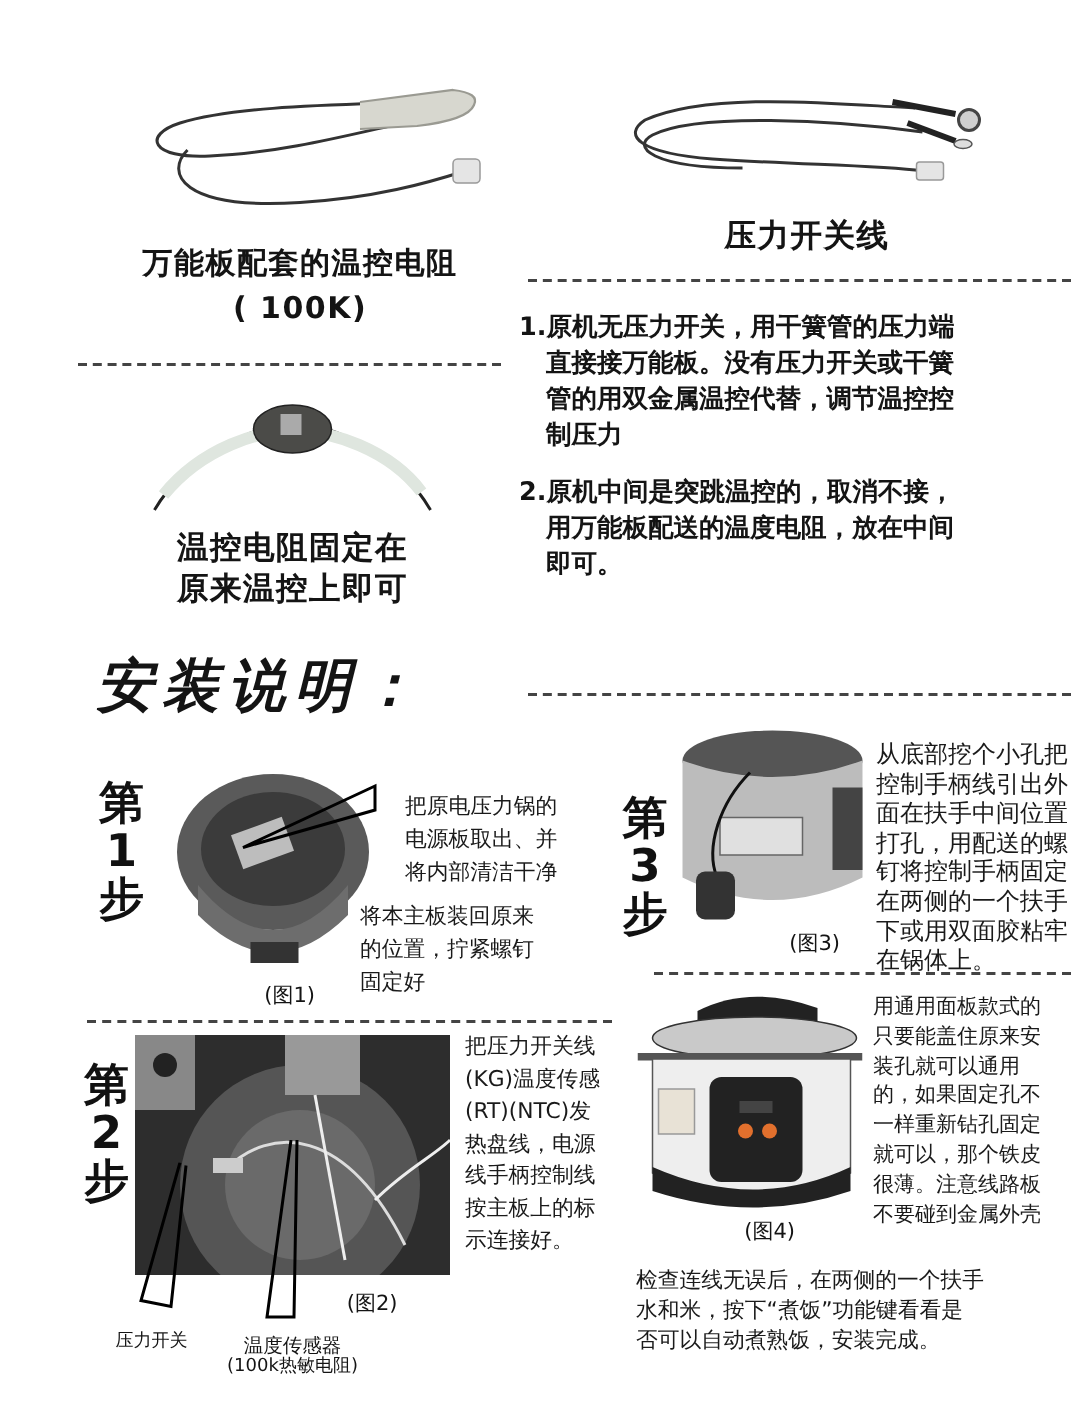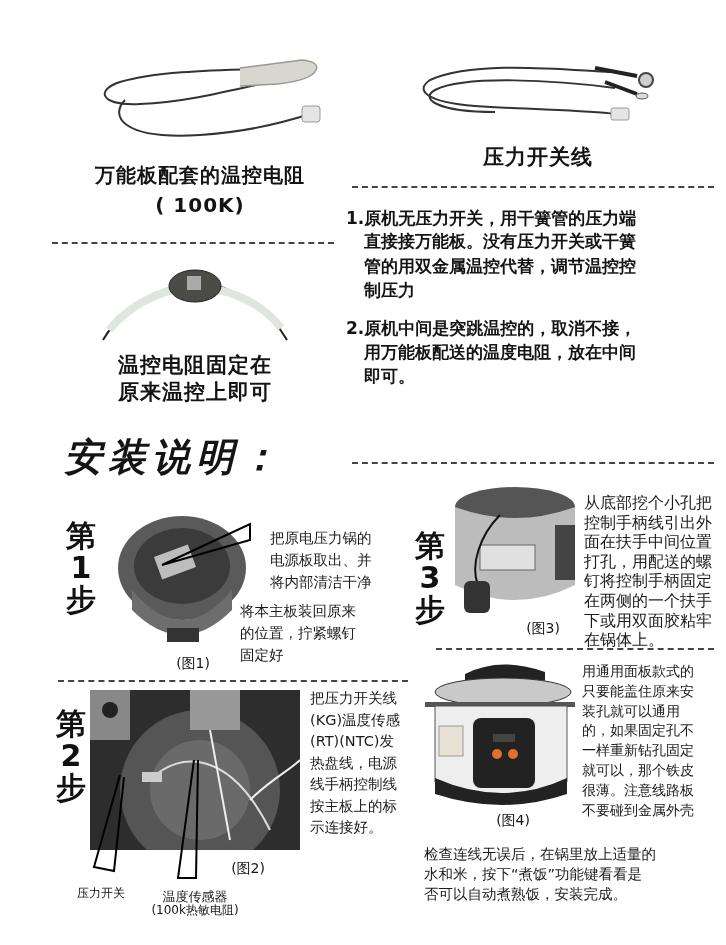--- a/index.html
+++ b/index.html
@@ -186,16 +186,16 @@
   <div>装孔就可以通用</div>
   <div>的，如果固定孔不</div>
   <div>一样重新钻孔固定</div>
   <div>就可以，那个铁皮</div>
   <div>很薄。注意线路板</div>
   <div>不要碰到金属外壳</div>
 </div>
 <div class="abs fig" style="left:470px;top:812px;width:60px;">(图4)</div>
 
 <div class="abs step-text" style="left:424px;top:844px;line-height:20px;font-size:14.5px;">
-  <div>检查连线无误后，在锅里放上适量的</div>
+  <div>检查连线无误后，在两侧的一个扶手</div>
   <div>水和米，按下“煮饭”功能键看看是</div>
   <div>否可以自动煮熟饭，安装完成。</div>
 </div>
 
 </body></html>

